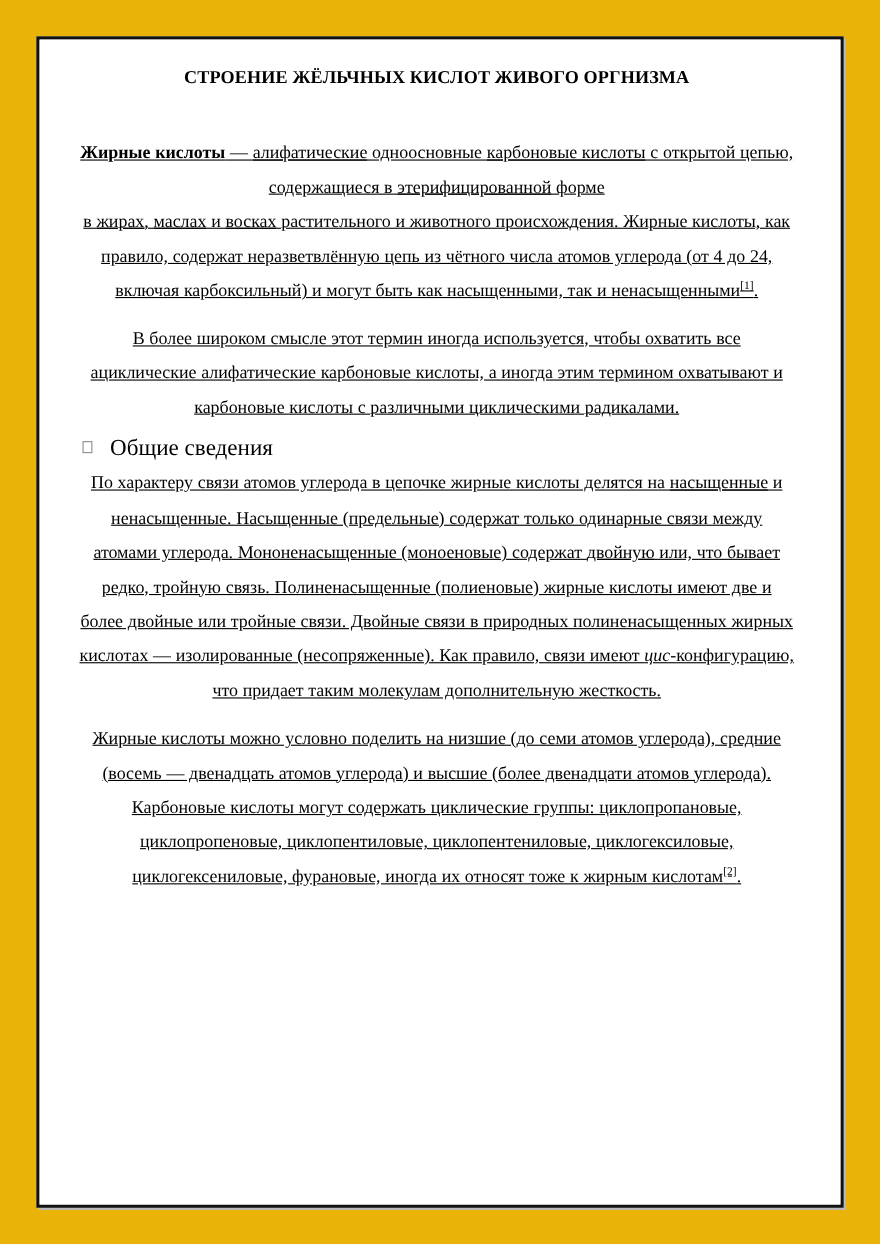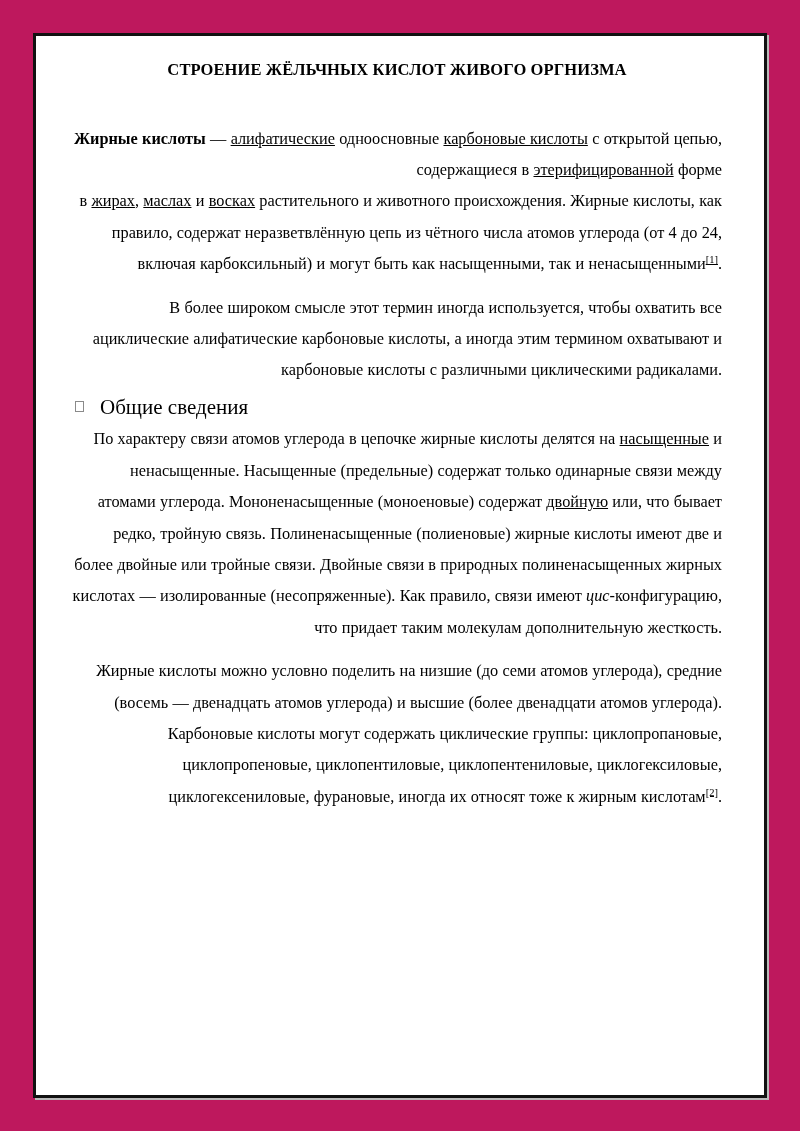--- a/index.html
+++ b/index.html
@@ -15,21 +15,21 @@
     color: #000000;
     overflow: hidden;
   }
 
   #page {
     position: absolute;
     left: 0;
     top: 0;
     width: 800px;
     height: 1131px;
-    background: #be185d;
+    background: #eab308;
   }
 
   
   #page-frame {
     position: absolute;
     left: 33px;
     top: 33px;
     width: 734px;
     height: 1065px;
     box-sizing: border-box;
@@ -61,22 +61,23 @@
     letter-spacing: 0.1px;
     margin: 0 0 42px 0;
     line-height: 1.25;
     white-space: nowrap;
   }
 
   .para {
     font-size: 16.3px;
     line-height: 31.4px;
     margin: 0;
-    text-align: right;
+    text-align: center;
     word-spacing: 0.2px;
+    text-decoration: underline;
   }
 
   .para + .para {
     margin-top: 12px;
   }
 
   .lead-term {
     font-weight: bold;
   }
 

